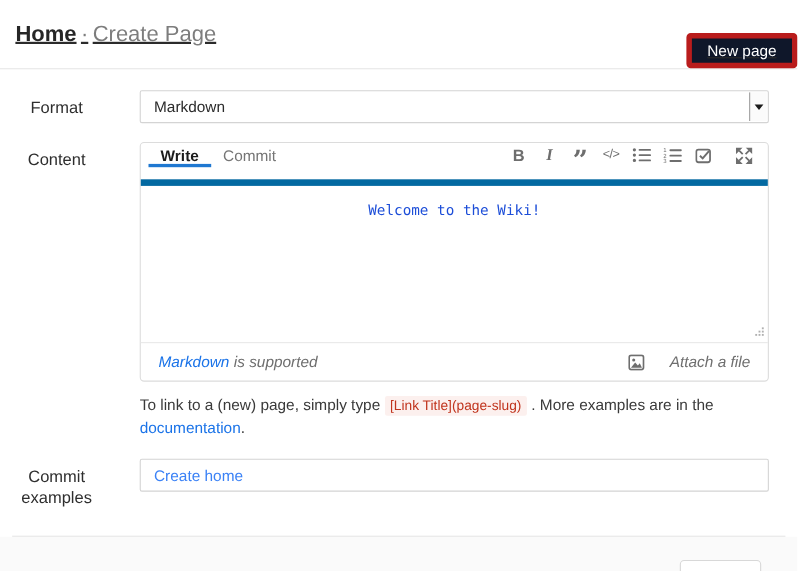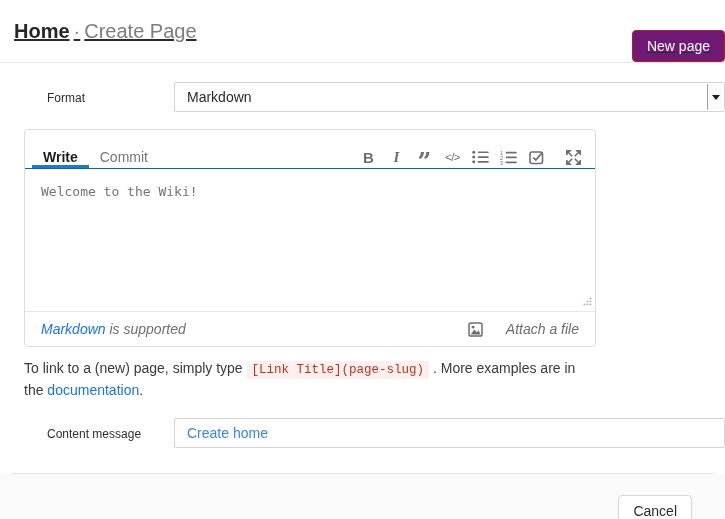--- a/index.html
+++ b/index.html
@@ -20,30 +20,30 @@
   }
   .page-header h1 { margin:0; font-size:20px; font-weight:700; color:#262626; white-space:nowrap; }
   .page-header .sep, .page-header .subtitle { font-weight:400; color:#7d7d7d; }
   .page-header .sep { margin:0 4px; }
 
   .btn {
     display:inline-flex; align-items:center; justify-content:center;
     height:32px; padding:0 14px; font-size:14px; border-radius:4px;
     font-family:"Liberation Sans", sans-serif; cursor:pointer; white-space:nowrap;
   }
-  .btn-green { background:#701a75; border:1px solid #b91c1c; color:#ffffff;margin-top:29px; }
+  .btn-green { background:#0f172a; border:5px solid #b91c1c; color:#ffffff;margin-top:29px; }
   .btn-light { background:#ffffff; border:1px solid #d8d8d8; color:#2b2b2b; }
 
   
   .form { padding-top:19px; }
   .form-row { display:flex; align-items:flex-start; }
   .row-format { margin-bottom:17px; }
   .row-label {
-    flex:0 0 103px; width:103px; text-align:left;
-    padding-top:7px; color:#2e2e2e; font-size:12px; line-height:19px;margin-left:47px;
+    flex:0 0 103px; width:103px; text-align:center;
+    padding-top:7px; color:#2e2e2e; font-size:15px; line-height:19px;
   }
   .row-field { margin-left:24px; width:572px; }
 
   
   .select-box {
     position:relative; height:30px; background:#fff;
     border:1px solid #d4d4d4; border-radius:2px;
     display:flex; align-items:center; padding:0 24px 0 12px;
     font-size:14px; color:#2b2b2b; cursor:pointer;
   }
@@ -54,22 +54,22 @@
   }
   .caret-down {
     width:0; height:0;
     border-left:4px solid transparent; border-right:4px solid transparent;
     border-top:5px solid #1c1c1c;
   }
 
   
   .editor { border:1px solid #dcdcdc; border-radius:4px; background:#fff; }
   .editor-toolbar {
-    height:39px; border-bottom:1px solid #0369a1;
-    display:flex; align-items:flex-end; justify-content:space-between;
+    height:39px; border-bottom:6px solid #0369a1;
+    display:flex; align-items:flex-start; justify-content:space-between;
   }
   .tabs { display:flex; margin-left:7px; }
   .tab {
     display:flex; align-items:center; padding:3px 11px 0 11px;
     font-size:14px; color:#757575; border-bottom:3px solid transparent; cursor:pointer;
   }
   .tab.active { color:#1c1c1c; font-weight:700; border-bottom-color:#1f78d1; }
   .tools { display:flex; align-items:center; margin-right:12px; }
   .tool {
     width:19px; height:22px; margin-left:9px;
@@ -80,35 +80,35 @@
   .tool-bold   { font-weight:700; font-size:15px; font-family:"Liberation Sans",sans-serif; }
   .tool-italic { font-style:italic; font-weight:700; font-size:15px; font-family:"Liberation Serif",serif; }
   .tool-quote  { font-family:"DejaVu Serif",serif; font-weight:700; font-size:24px; line-height:10px; padding-top:10px; }
   .tool-code   { font-size:11.5px; letter-spacing:-0.5px; }
   .tool-fullscreen { margin-left:18px; }
 
   .editor-body { position:relative; height:142px; }
   .editor-textarea {
     width:100%; height:100%; border:none; outline:none; resize:none;
     padding:14px 16px; background:transparent;
-    font-family:"DejaVu Sans Mono", monospace; font-size:13px; color:#737373; line-height:17px;
+    font-family:"DejaVu Sans Mono", monospace; font-size:13px; color:#1d4ed8; line-height:17px;text-align:center;
   }
   .resize-grip { position:absolute; right:3px; bottom:2px; cursor:nwse-resize; }
 
   .editor-footer {
     height:35px; border-top:1px solid #e8e8e8;
     display:flex; align-items:center; justify-content:space-between;
     padding:0 16px; font-size:14px; color:#6e6e6e;font-style:italic;
   }
   .attach-btn { display:flex; align-items:center; gap:22px; color:#6e6e6e; cursor:pointer; }
 
   
   .helper { margin:11px 0 0 0; font-size:14px; line-height:20px; color:#3a3a3a; }
   .helper code {
-    font-family:Liberation Mono, monospace; font-size:12.5px;
+    font-family:Liberation Sans, sans-serif; font-size:12.5px;
     color:#c0341d; background:#fcf0ee; padding:2px 5px; border-radius:2px;
   }
 
   
   .row-commit { margin-top:18px; }
   .text-input {
     width:100%; height:30px; border:1px solid #d4d4d4; border-radius:2px;
     padding:0 12px; font-size:14px; color:#3b82f6; outline:none;
     font-family:"Liberation Sans", sans-serif; background:#fff;
   }
@@ -141,20 +141,21 @@
         <div class="select-box">
           <span>Markdown</span>
           <span class="select-strip">
               <span class="caret-down"></span>
             </span>
         </div>
       </div>
     </div>
 
     <div class="form-row">
+      <div class="row-label">Content</div>
       <div class="row-field">
         <div class="editor">
 
           <div class="editor-toolbar">
             <div class="tabs">
               <span class="tab active">Write</span>
               <span class="tab">Commit</span>
             </div>
             <div class="tools">
               <span class="tool tool-bold">B</span>
@@ -226,21 +227,21 @@
               <span>Attach a file</span>
             </span>
           </div>
         </div>
 
         <p class="helper"><span>To link to a (new) page, simply type </span><code>[Link Title](page-slug)</code><span> . More examples are in the </span><a>documentation</a><span>.</span></p>
       </div>
     </div>
 
     <div class="form-row row-commit">
-      <div class="row-label">Content message</div>
+      <div class="row-label">Commit examples</div>
       <div class="row-field">
         <input class="text-input" type="text" value="Create home" style="">
       </div>
     </div>
 
   </div>
 
   <hr class="actions-divider">
   <div class="form-actions">
     <button class="btn btn-green">Create page</button>

